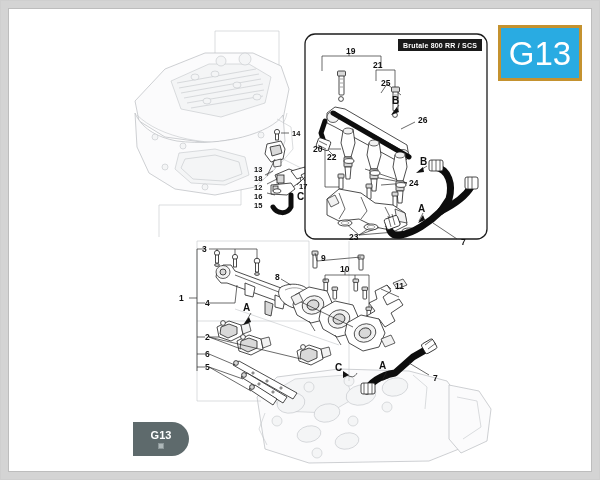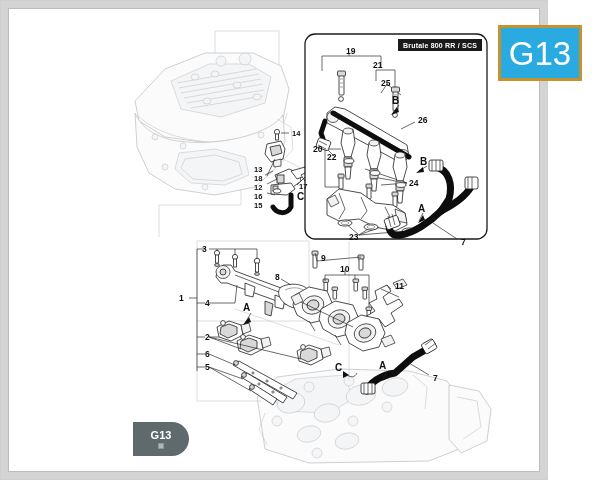--- a/index.html
+++ b/index.html
@@ -1,19 +1,19 @@
 <!DOCTYPE html>
 <html><head>
 <meta charset="utf-8">
 <style>
   html,body{margin:0;padding:0;background:#ffffff;}
   body{width:600px;height:480px;overflow:hidden;
        font-family:"Liberation Sans", sans-serif;}
 
-  #stage{position:relative;width:548px;height:480px;background:#fff;
+  #stage{position:relative;width:600px;height:480px;background:#fff;
          box-sizing:border-box;border:1px solid #cfcfcf;}
   
   #frame-outer{position:absolute;inset:0;border:7px solid #d4d4d4;box-sizing:border-box;
                pointer-events:none;}
   #frame-inner{position:absolute;left:7px;top:7px;right:7px;bottom:7px;
                border:1px solid #bdbdbd;box-sizing:border-box;background:#fff;}
 
   #canvas{position:absolute;left:8px;top:8px;width:584px;height:464px;overflow:hidden;}
   svg.layer{position:absolute;left:0;top:0;width:584px;height:464px;overflow:visible;}
 

